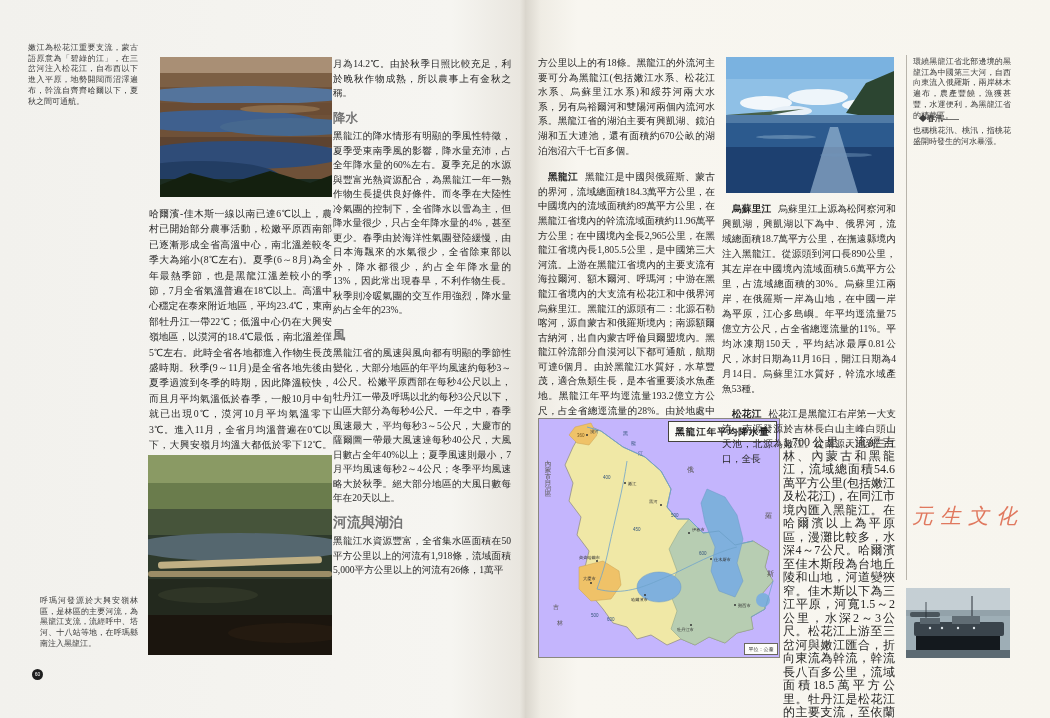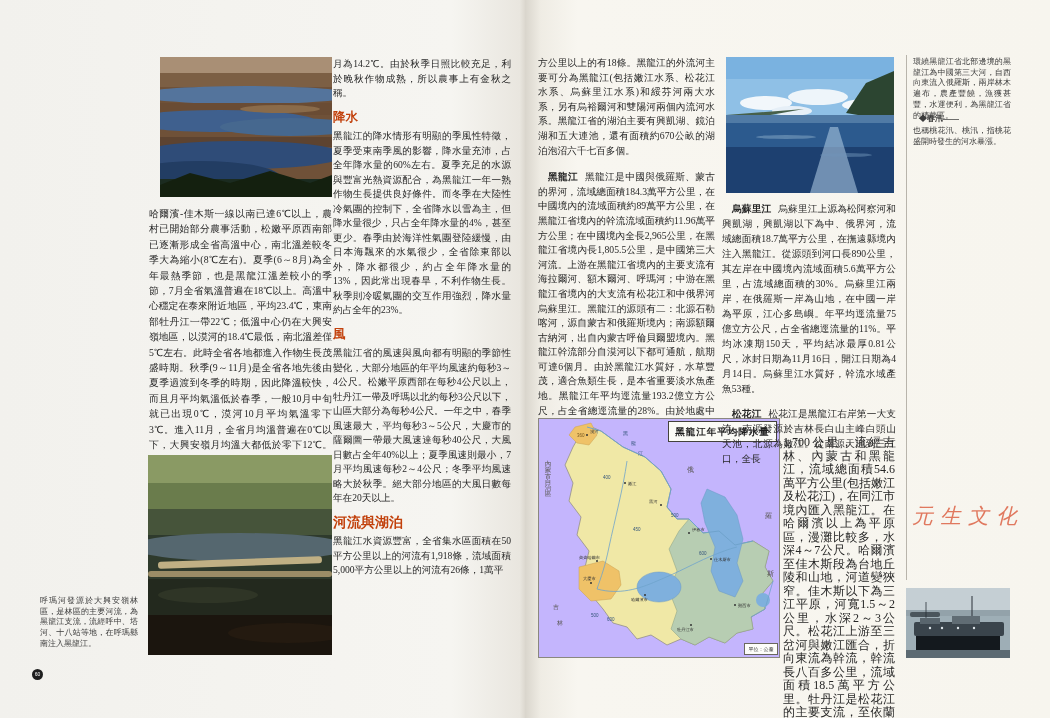--- a/index.html
+++ b/index.html
@@ -9,22 +9,22 @@
     background:linear-gradient(90deg,#f2f1ed 0%,#f6f5f1 86%,#e9e6df 99%,#dcd8cf 100%);}
   .page-right{position:absolute;left:525px;top:0;width:525px;height:718px;
     background:linear-gradient(90deg,#d9d5cc 0%,#efece4 3%,#f8f6f0 10%,#f7f5ee 100%);}
   .abs{position:absolute;}
   
   .body{font-size:9.6px;line-height:14.5px;text-align:justify;}
   .body p{margin:0 0 8px 0;}
   .col1-left{font-size:9.8px;line-height:15.4px;}
   .rcol1{font-size:9.7px;line-height:14.6px;}
   .rcol2{font-size:9.7px;line-height:15px;}
-  .sec-h{font-family:Liberation Mono, monospace;font-weight:bold;font-size:12.5px;
-    margin:10px 0 4px 0;color:#c2410c;}
+  .sec-h{font-family:Liberation Serif, serif;font-weight:bold;font-size:12.5px;
+    margin:10px 0 4px 0;color:#737373;}
   .sec-h.big{font-size:14px;}
   .runin{font-weight:bold;margin-right:7px;margin-left:10px;}
   .wrapblock{font-size:12px;line-height:13.5px;text-align:justify;}
   
   .note{font-family:"Liberation Sans",sans-serif;font-size:8px;line-height:10.7px;
     color:#3c3c3c;text-align:justify;}
   .photo{overflow:hidden;display:block;}
   .photo svg{display:block;}
   .badge{width:11px;height:11px;border-radius:50%;background:#1e1e1e;color:#fff;
     font-family:"Liberation Sans",sans-serif;font-size:5px;line-height:11px;text-align:center;}
@@ -43,20 +43,21 @@
     font-size:6.5px;color:#55534c;}
   .nlab{position:absolute;font-family:"Liberation Sans",sans-serif;font-size:7px;color:#55534c;}
 </style>
 </head>
 <body>
 
 <div class="spread">
   <div class="page-left"></div>
   <div class="page-right"></div>
 
+  <div class="abs note" style="left:28px;top:43px;width:110px;">嫩江為松花江重要支流，蒙古語原意為「碧綠的江」，在三岔河注入松花江，自布西以下進入平原，地勢開闊而沼澤遍布，幹流自齊齊哈爾以下，夏秋之間可通航。</div>
 
   <div class="abs photo" style="left:160px;top:57px;width:172px;height:140px;">
     <svg width="172" height="140" viewBox="0 0 172 140" xmlns="http://www.w3.org/2000/svg">
       <rect width="172" height="140" fill="#6f5138"></rect>
       <rect y="0" width="172" height="16" fill="#a98f75"></rect>
       <rect y="16" width="172" height="14" fill="#7c5f44"></rect>
       <ellipse cx="86" cy="38" rx="110" ry="9" fill="#54749c"></ellipse>
       <rect y="46" width="172" height="12" fill="#6a4c34"></rect>
       <ellipse cx="60" cy="64" rx="95" ry="11" fill="#3f608e"></ellipse>
       <ellipse cx="130" cy="70" rx="70" ry="9" fill="#46688f"></ellipse>

